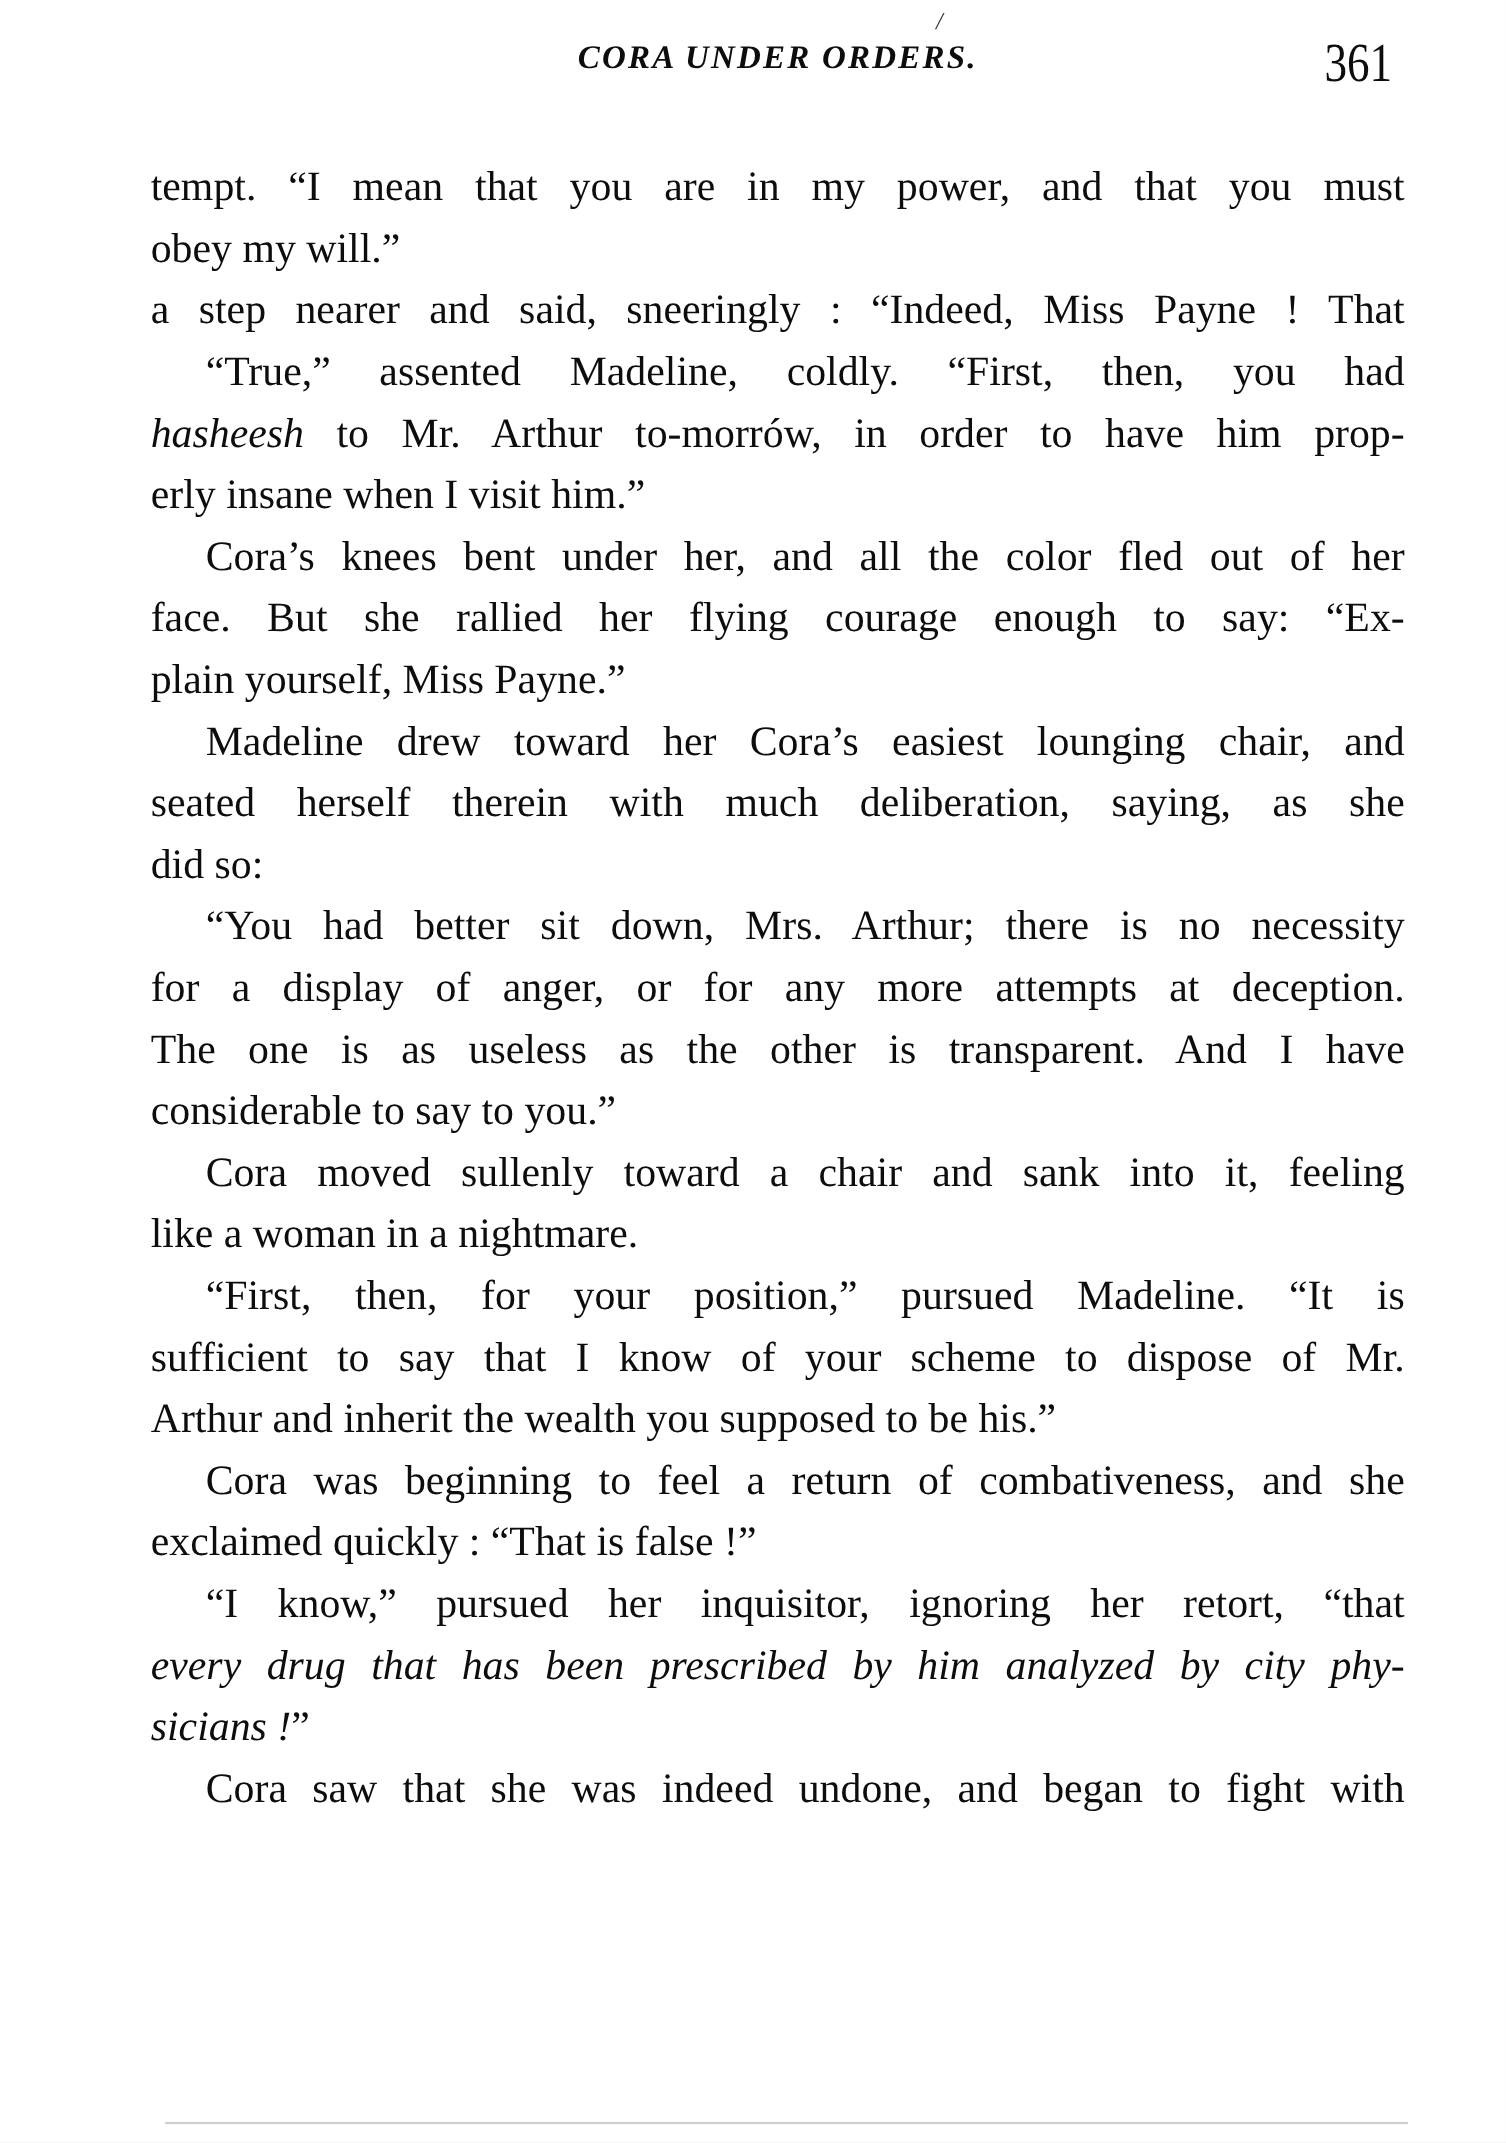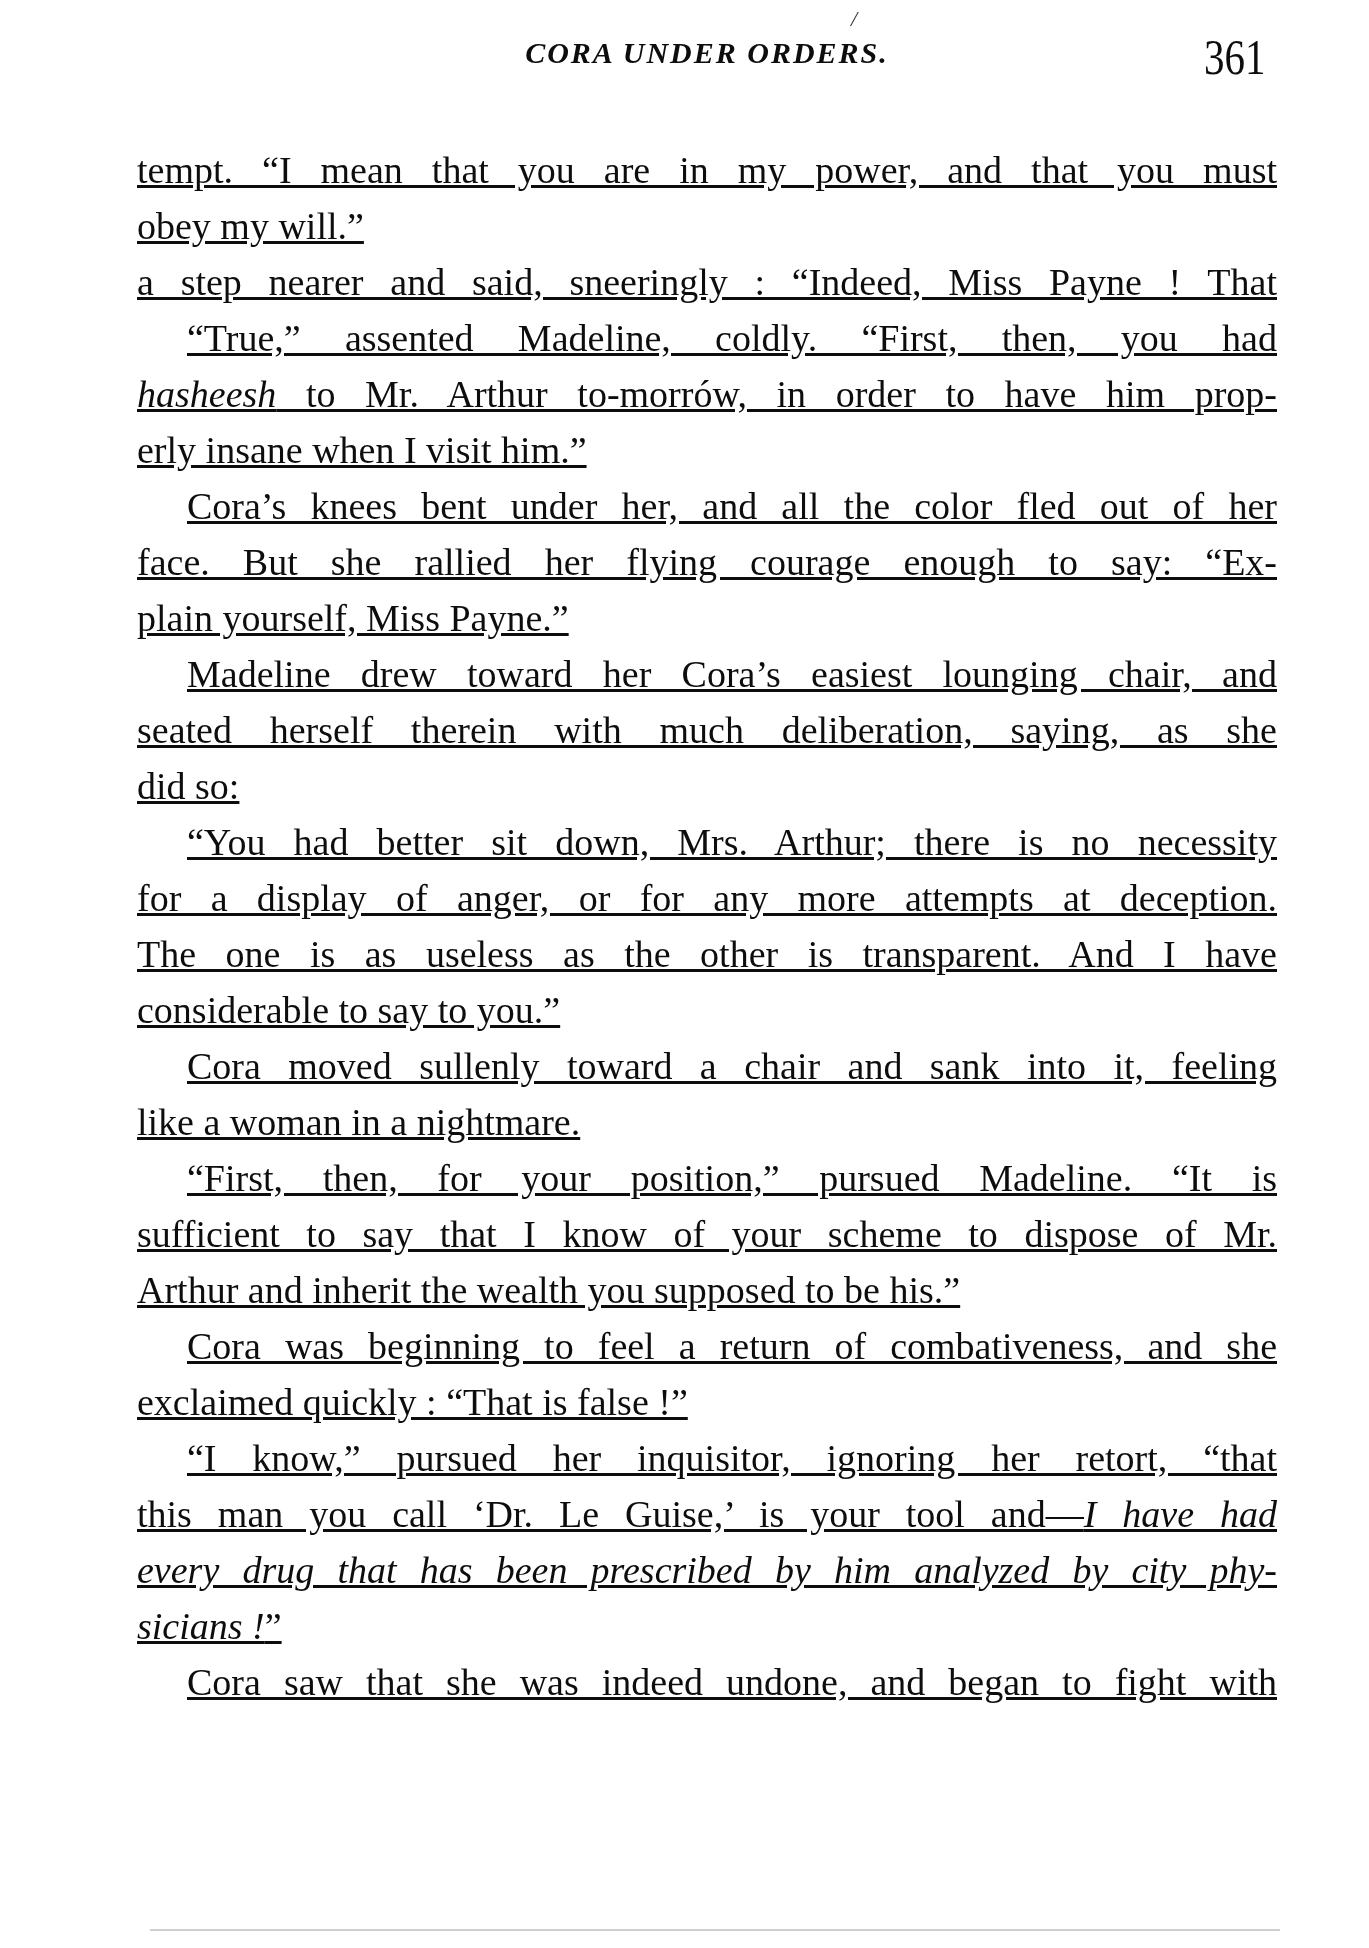--- a/index.html
+++ b/index.html
@@ -38,21 +38,20 @@
     left: 137px;
     top: 142px;
     width: 1140px;
   }
   .line {
     font-size: 38px;
     line-height: 56px;
     height: 56px;
     white-space: nowrap;
     overflow: visible;
-    text-decoration: underline;
   }
   .line.justify {
     white-space: normal;
     text-align: justify;
     text-align-last: justify;
   }
   .line.indent { padding-left: 50px; }
   .italic { font-style: italic; }
   .artifact-slash {
     position: absolute;
@@ -96,19 +95,18 @@
       <div class="line justify"><span>The one is as useless as the other is transparent.  And I have</span></div>
       <div class="line"><span>considerable to say to you.”</span></div>
       <div class="line indent justify"><span>Cora moved sullenly toward a chair and sank into it, feeling</span></div>
       <div class="line"><span>like a woman in a nightmare.</span></div>
       <div class="line indent justify"><span>“First, then, for your position,” pursued Madeline.  “It is</span></div>
       <div class="line justify"><span>sufficient to say that I know of your scheme to dispose of Mr.</span></div>
       <div class="line"><span>Arthur and inherit the wealth you supposed to be his.”</span></div>
       <div class="line indent justify"><span>Cora was beginning to feel a return of combativeness, and she</span></div>
       <div class="line"><span>exclaimed quickly : “That is false !”</span></div>
       <div class="line indent justify"><span>“I know,” pursued her inquisitor, ignoring her retort, “that</span></div>
-      <div class="line justify"><span>this man you call ‘Dr. Le Guise,’ is your tool and—</span><span class="italic">I have had</span></div>
       <div class="line justify"><span class="italic">every drug that has been prescribed by him analyzed by city phy-</span></div>
       <div class="line"><span class="italic">sicians !</span><span>”</span></div>
       <div class="line indent justify"><span>Cora saw that she was indeed undone, and began to fight with</span></div>
     </div>
   <div class="bottom-rule"></div>
 </div>
 
 </body></html>

